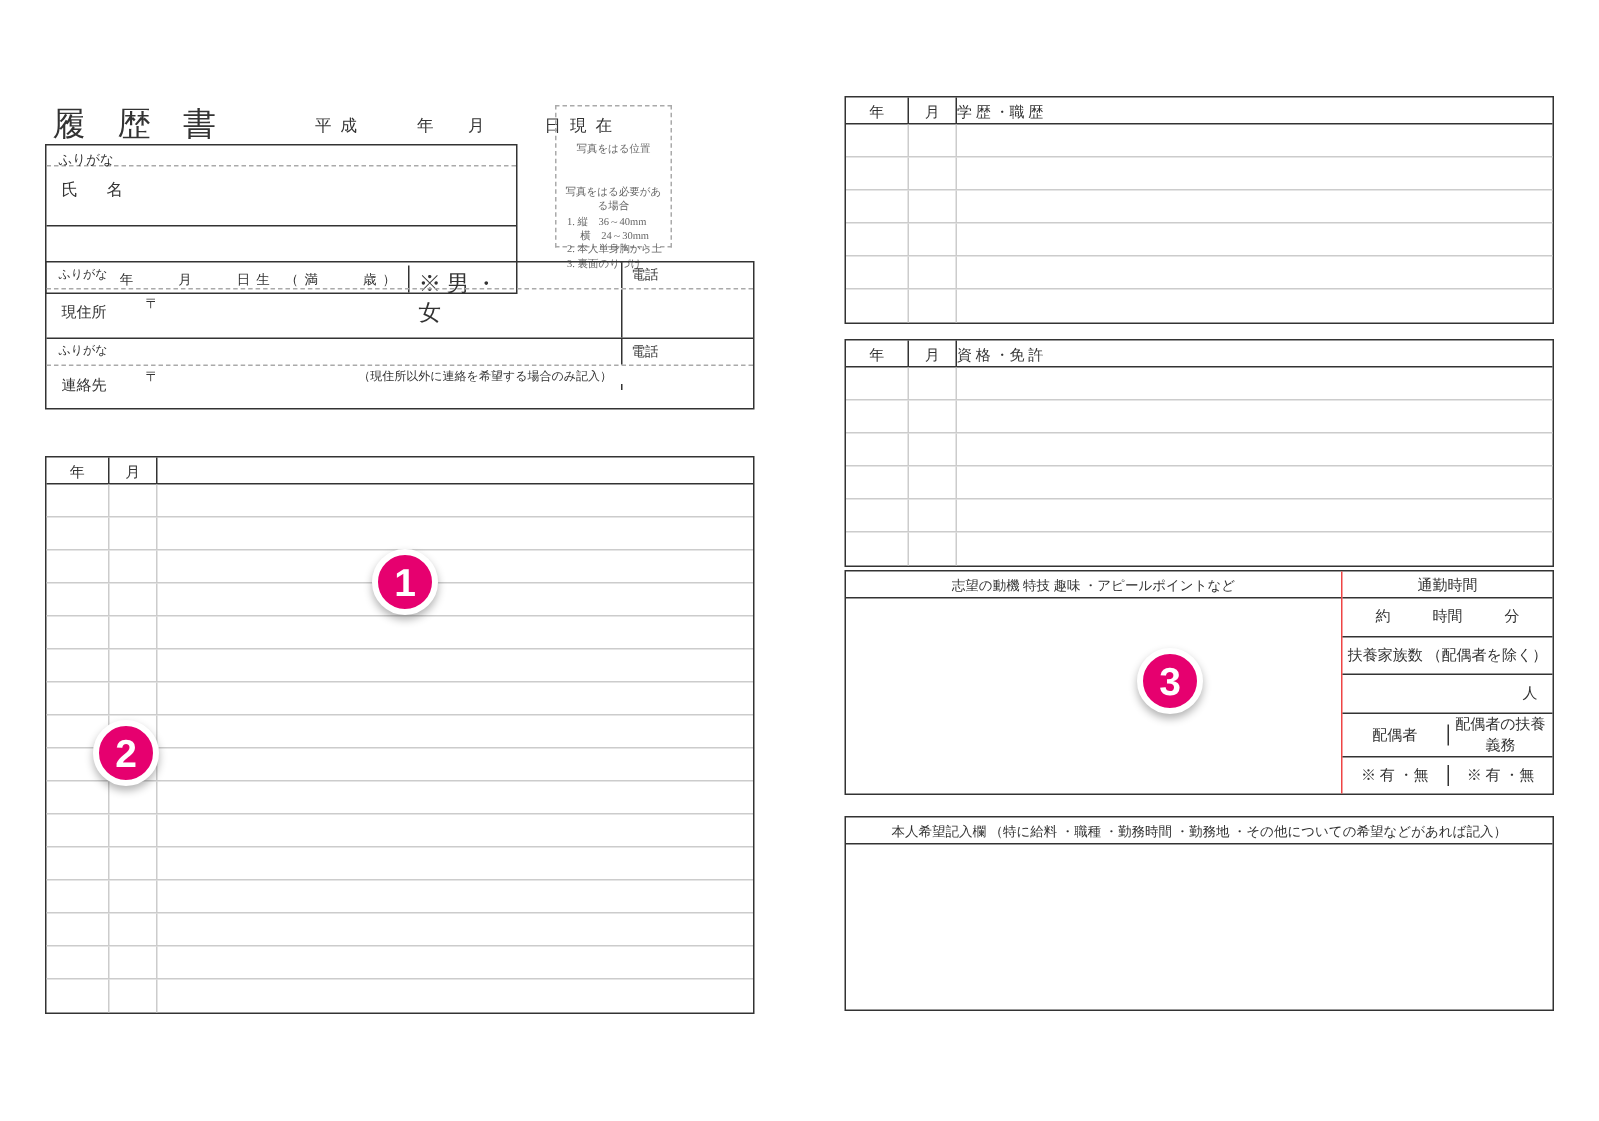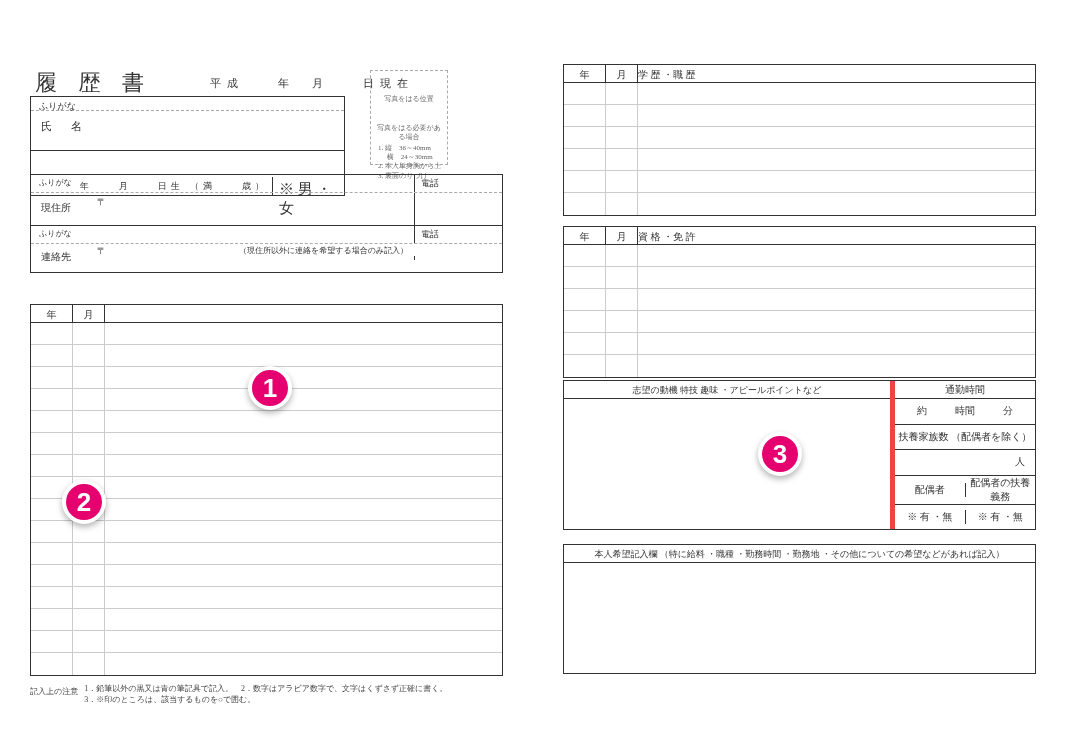--- a/index.html
+++ b/index.html
@@ -166,21 +166,21 @@
     position: absolute;
     top: 350px;
     left: 0;
     right: 0;
     border: 1.5px solid #333;
     display: flex;
     height: 150px;
   }
   .mot .left {
     flex: 1;
-    border-right: 5px solid #ef4444;
+    border-right: 1px solid #ef4444;
     display: flex;
     flex-direction: column;
   }
   .mot .left .mhdr {
     height: 18px;
     border-bottom: 1.5px solid #333;
     font-size: 9px;
     text-align: center;
     padding-top: 3px;
   }
@@ -384,27 +384,20 @@
           <div class="c2"></div>
           <div class="c3"></div>
         </div>
       <div class="body-row">
           <div class="c1"></div>
           <div class="c2"></div>
           <div class="c3"></div>
         </div>
     </div>
 
-    <div class="notes">
-      <div class="nl">記入上の注意</div>
-      <div class="nr">
-        <div>1．鉛筆以外の黒又は青の筆記具で記入。　2．数字はアラビア数字で、文字はくずさず正確に書く。</div>
-        <div>3．※印のところは、該当するものを○で囲む。</div>
-      </div>
-    </div>
 
     <div class="badge b1">1</div>
     <div class="badge b2">2</div>
   </div>
 
   <div class="right-page">
     <div class="r-hist1">
       <div class="hdr">
         <div class="col-y">年</div>
         <div class="col-m">月</div>

